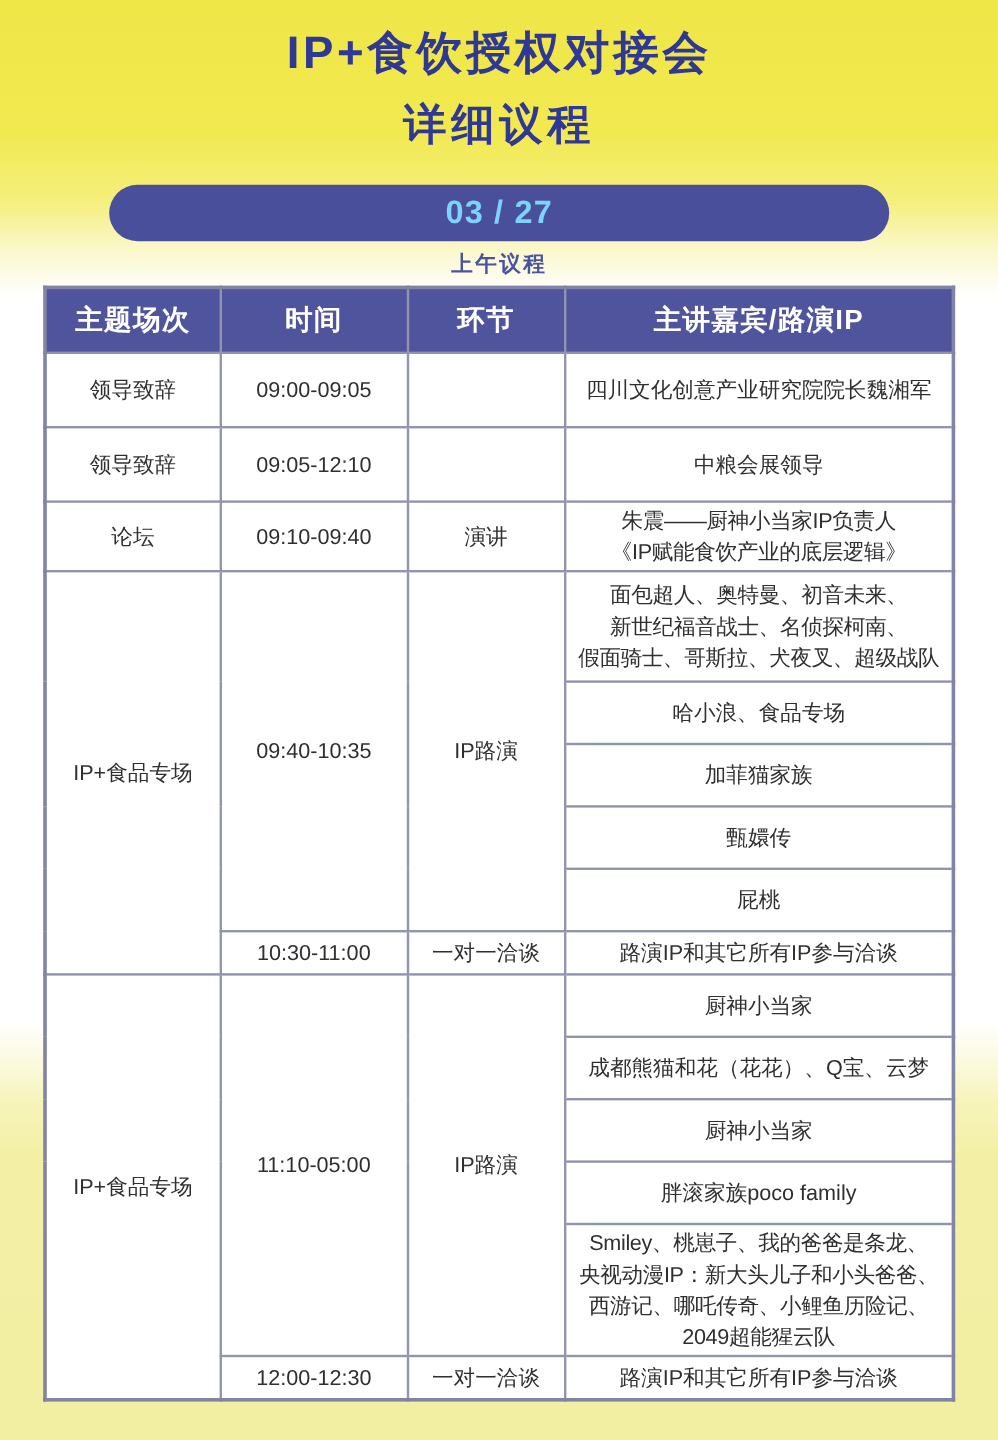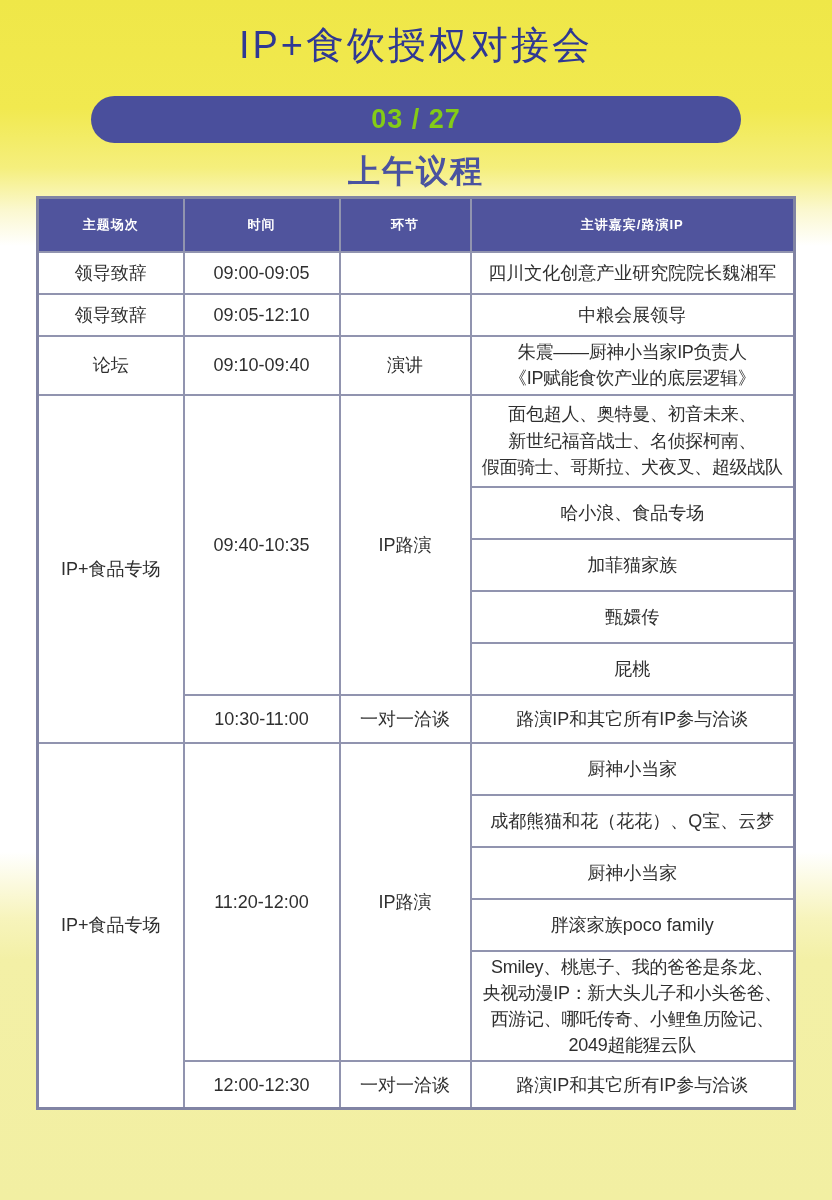--- a/index.html
+++ b/index.html
@@ -12,83 +12,84 @@
     position:relative;
     width:832px;height:1200px;
     background:linear-gradient(180deg,
       #efe748 0%, #f1e94f 9%, #f5ef7d 14%, #fbf8cf 17.5%,
       #ffffff 20.5%, #ffffff 71%,
       #f7f4bc 76.5%, #f3f0a6 80%, #f2efa2 100%);
   }
   .title-line1{
     margin:0;padding-top:26px;
     text-align:center;
-    font-size:38px;font-weight:400;letter-spacing:3px;
+    font-size:38px;font-weight:700;letter-spacing:3px;
     color:#2f3894;line-height:1;
   }
   .title-line2{
     margin:22px 0 0 0;
     text-align:center;
     font-size:36px;font-weight:800;letter-spacing:4px;
     color:#2f3894;line-height:1;
   }
   .banner{
     width:650px;height:47px;
     margin:32px auto 0 auto;
     background:#4a4f9c;
     border-radius:24px;
     display:flex;align-items:center;justify-content:center;
-    color:#84cc16;font-weight:700;font-size:27px;letter-spacing:1px;flex-direction:column;
+    color:#7dd3fc;font-weight:700;font-size:27px;letter-spacing:1px;flex-direction:column;
   }
   .banner .date{white-space:nowrap;}
   .banner .venue{white-space:nowrap;}
   .section-title{
     margin:9px 0 0 0;
     text-align:center;
-    font-size:32px;font-weight:800;letter-spacing:2px;
+    font-size:18px;font-weight:800;letter-spacing:2px;
     color:#4a53a0;line-height:1.2;
   }
   table.agenda{
     width:757px;
     margin:6px auto 0 auto;
     border-collapse:collapse;
     table-layout:fixed;
     border:3px solid #8184a4;
   }
   table.agenda th, table.agenda td{
     border:2px solid #9194af;
     text-align:center;vertical-align:middle;
     padding:2px 3px;
     background:#ffffff;
   }
   table.agenda th{
     background:#50549d;
     color:#ffffff;
-    font-size:13px;font-weight:700;letter-spacing:1px;
+    font-size:23px;font-weight:700;letter-spacing:1px;
     height:48px;
   }
   table.agenda td{
     font-size:18px;color:#2f2f2f;
     line-height:1.45;
     white-space:pre-line;
   }
   td.cell-multi{font-size:17px;letter-spacing:-0.3px;}
-  tr.h-std{height:42px;}
+  tr.h-std{height:62px;}
   tr.h-forum{height:58px;}
   tr.h-ips3{height:92px;}
   tr.h-sub{height:52px;}
-  tr.h-neg{height:48px;}
+  tr.h-neg{height:36px;}
   tr.h-ips4{height:104px;}
 </style>
 </head>
 <body>
 
 <div class="page">
 
   <h1 class="title-line1">IP+食饮授权对接会</h1>
+  <h2 class="title-line2">详细议程</h2>
 
   <div class="banner">
     <span class="date">03 / 27</span>
   </div>
 
   <div class="section-title">上午议程</div>
 
   <table class="agenda">
     <colgroup>
       <col style="width:146px">
@@ -146,21 +147,21 @@
         <td>屁桃</td>
       </tr>
       <tr class="h-neg">
         <td>10:30-11:00</td>
         <td>一对一洽谈</td>
         <td>路演IP和其它所有IP参与洽谈</td>
       </tr>
 
       <tr class="h-sub">
         <td rowspan="6">IP+食品专场</td>
-        <td rowspan="5">11:20-12:00</td>
+        <td rowspan="5">11:10-05:00</td>
         <td rowspan="5">IP路演</td>
         <td>厨神小当家</td>
       </tr>
       <tr class="h-sub">
         <td>成都熊猫和花（花花）、Q宝、云梦</td>
       </tr>
       <tr class="h-sub">
         <td>厨神小当家</td>
       </tr>
       <tr class="h-sub">

